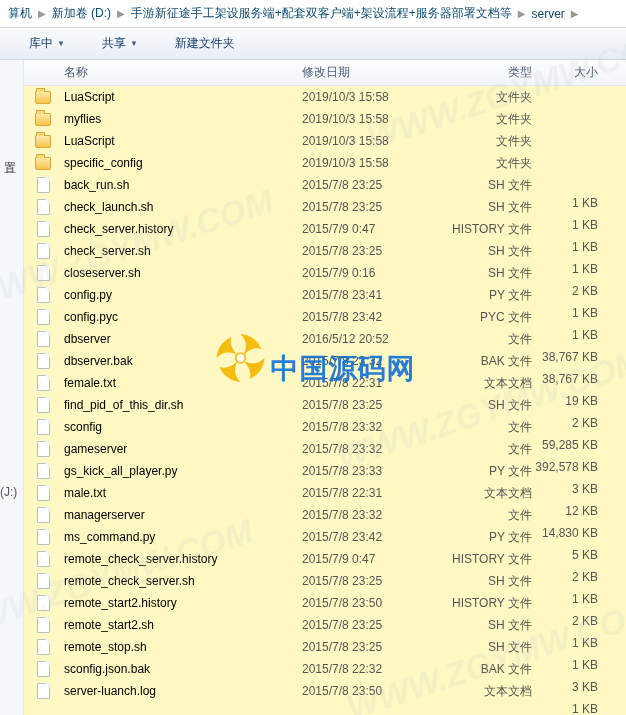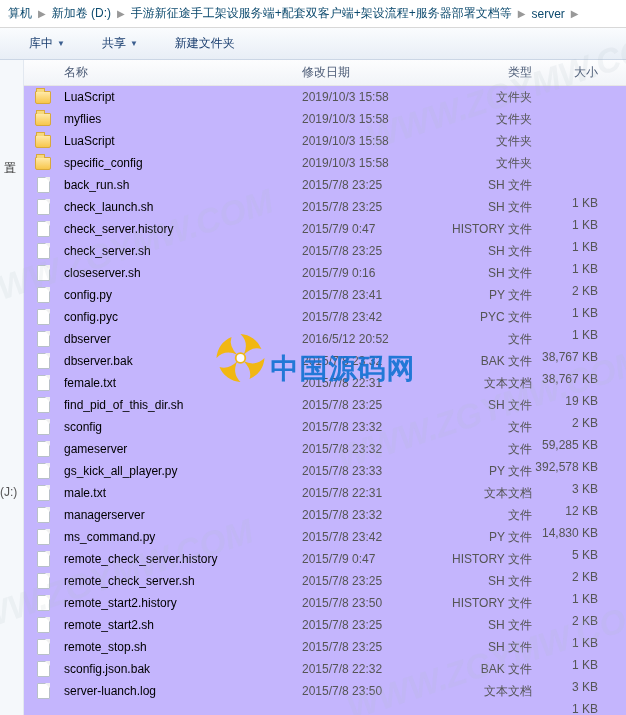--- a/index.html
+++ b/index.html
@@ -70,21 +70,21 @@
       left: 0;
       font-size: 12px;
       color: #555;
     }
     .content {
       position: absolute;
       left: 24px;
       top: 60px;
       width: 602px;
       height: 655px;
-      background: #c4b5fd;
+      background: #fef9c3;
       overflow: hidden;
     }
     .headers {
       display: flex;
       height: 26px;
       align-items: center;
       border-bottom: 1px solid #e6e6e6;
       color: #4a5a75;
       background: linear-gradient(#fdfdfe, #f1f4f8);
     }

